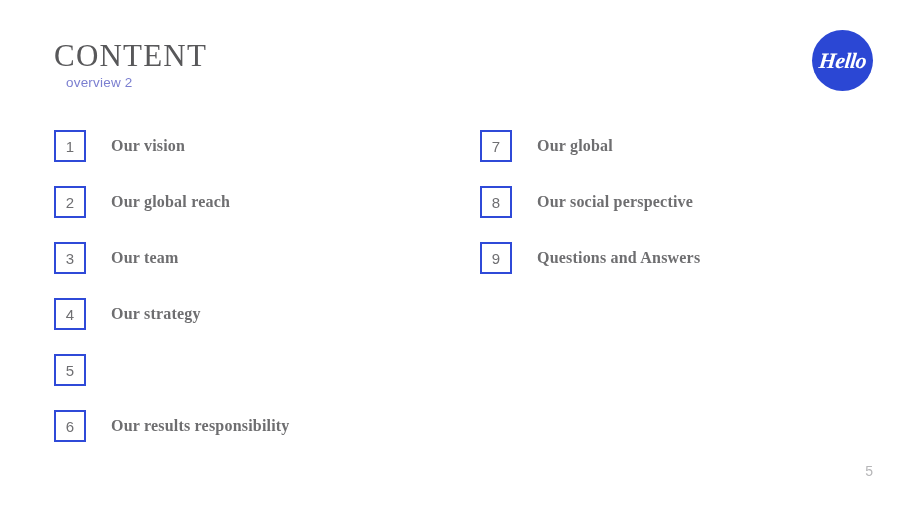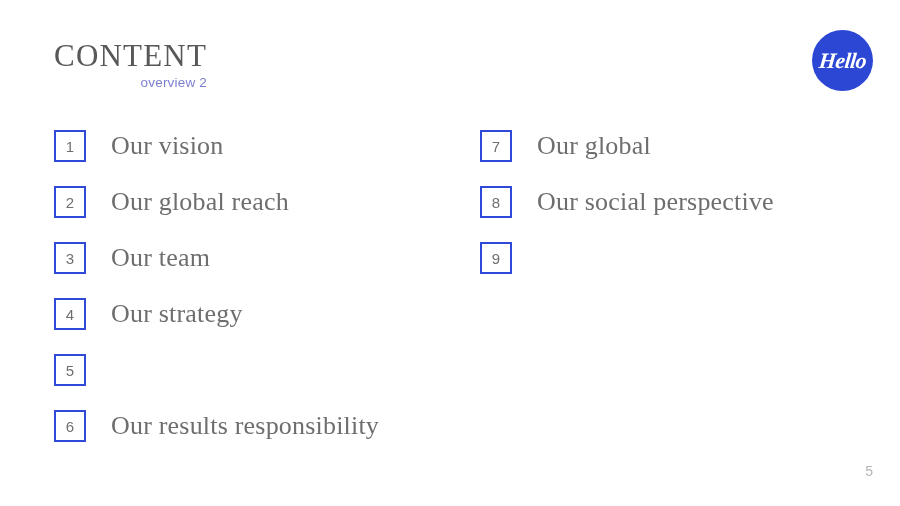--- a/index.html
+++ b/index.html
@@ -10,21 +10,20 @@
   body {
     font-family: "Liberation Sans", sans-serif;
   }
 
   #slide {
     position: relative;
     width: 900px;
     height: 506px;
     background: #ffffff;
     overflow: hidden;
-    text-align: right;
   }
 
   
   #header-block {
     position: absolute;
     left: 54px;
     top: 40px;
   }
 
   #page-title {
@@ -37,21 +36,21 @@
     white-space: nowrap;
     margin: 0;
   }
 
   #page-subtitle {
     font-family: "Liberation Sans", sans-serif;
     font-size: 13.5px;
     font-weight: 400;
     letter-spacing: 0.2px;
     color: #7b7fd0;
-    margin: 4px 0 0 1px;
+    margin: 4px 0 0 12px;
     white-space: nowrap;
   }
 
   
   #brand-logo {
     position: absolute;
     left: 812px;
     top: 30px;
     width: 61px;
     height: 61px;
@@ -104,22 +103,22 @@
     font-family: "Liberation Sans", sans-serif;
     font-size: 15px;
     font-weight: 400;
     color: #6f6f72;
     line-height: 1;
   }
 
   .item-label {
     margin-left: 25px;
     font-family: "Liberation Serif", "DejaVu Serif", serif;
-    font-size: 26px;
-    font-weight: 400;
+    font-size: 16px;
+    font-weight: 700;
     letter-spacing: 0.2px;
     color: #6e6e70;
     white-space: nowrap;
     line-height: 1;
   }
 
   
   #page-number {
     position: absolute;
     right: 27px;
@@ -202,19 +201,20 @@
       <div class="item-number-box">
         <span>8</span>
       </div>
       <div class="item-label">Our social perspective</div>
     </div>
 
     <div class="agenda-item offset-extra">
       <div class="item-number-box">
         <span>9</span>
       </div>
+      <div class="item-label">Questions and Answers</div>
     </div>
 
   </div>
 
   <div id="page-number">5</div>
 
 </div>
 
 </body></html>

